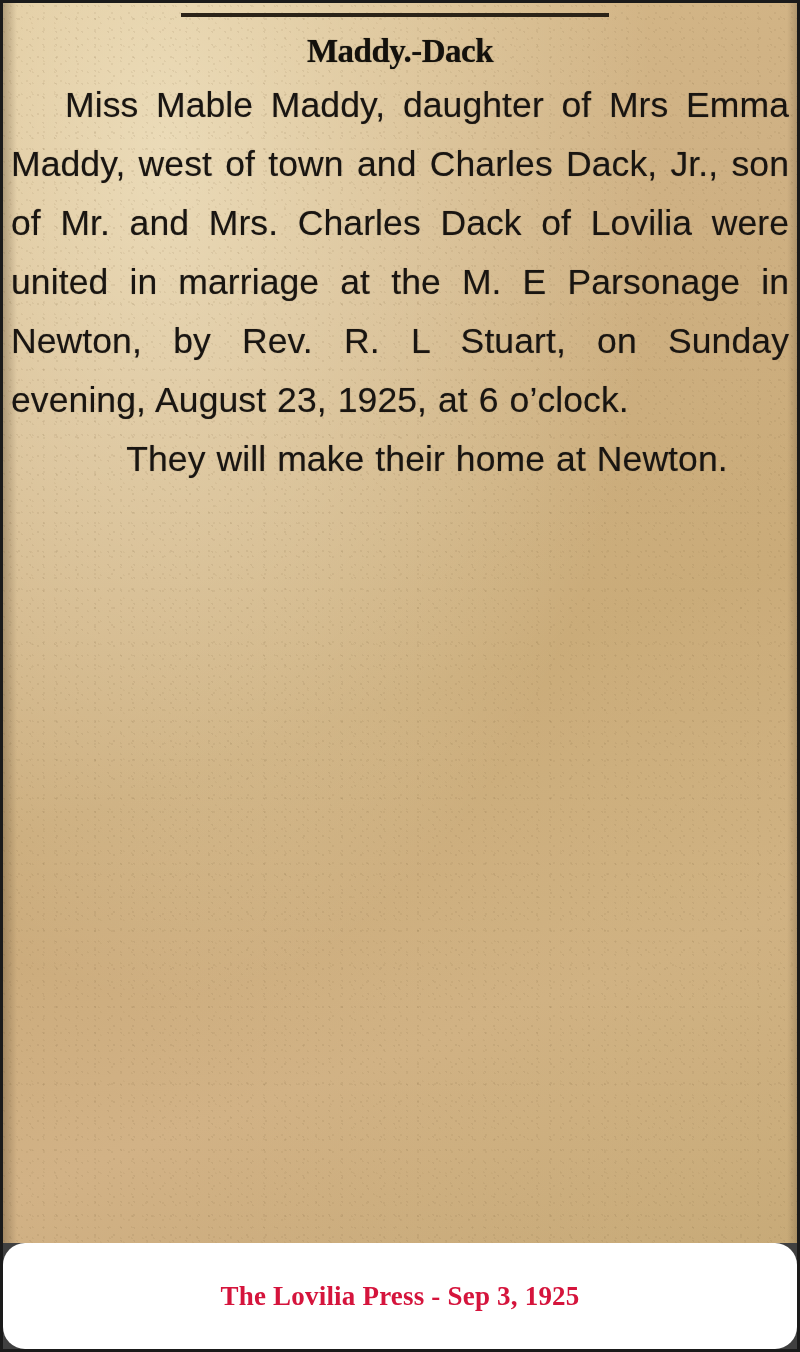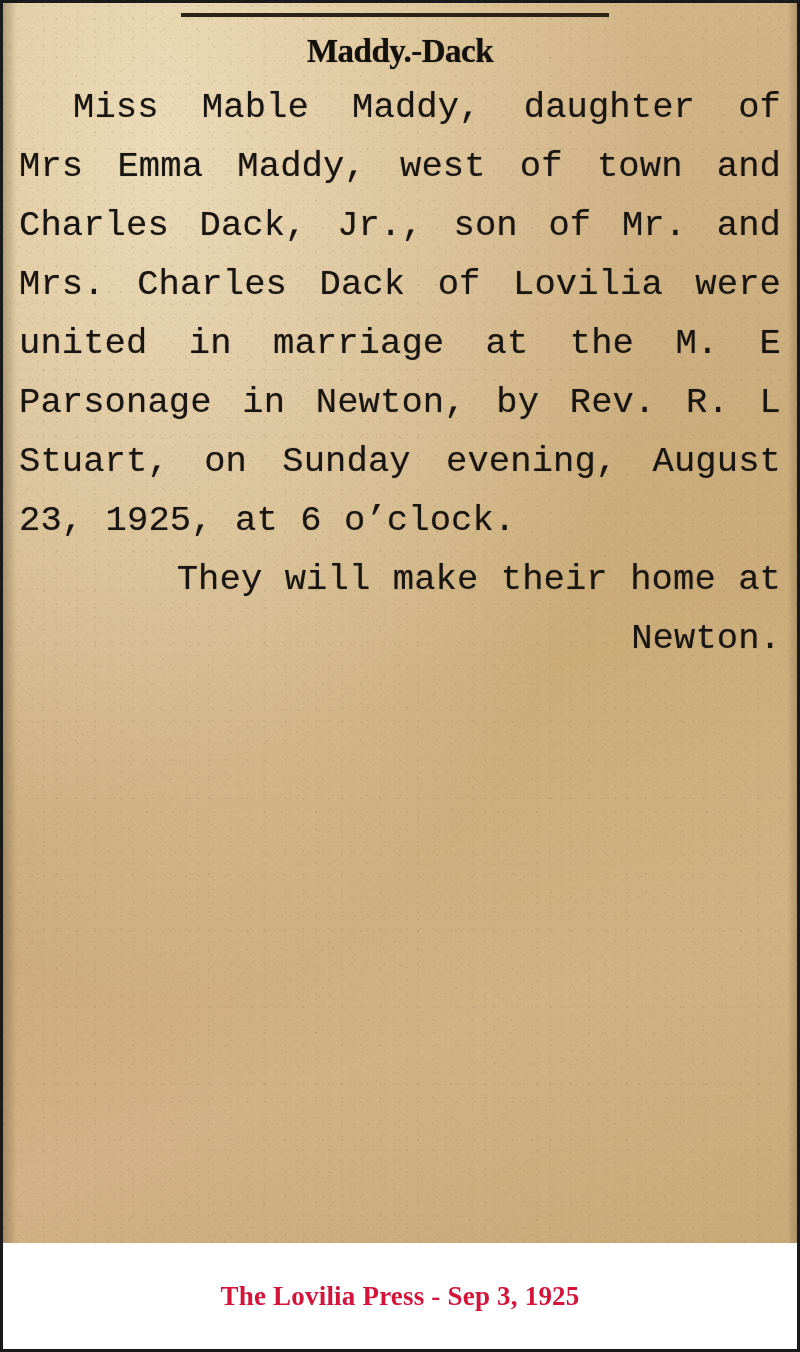--- a/index.html
+++ b/index.html
@@ -81,50 +81,51 @@
     text-align: center;
     font-family: "Liberation Serif", serif;
     font-weight: bold;
     font-size: 33px;
     letter-spacing: -0.5px;
     color: #14110c;
     margin: 0 0 6px 0;
     text-shadow: 0 0 1px rgba(20,17,12,0.7);
   }
   .body-text {
-    font-family: Liberation Mono, monospace;
+    font-family: Liberation Sans, sans-serif;
     font-size: 35.5px;
     line-height: 59px;
     color: #191511;
     text-align: justify;
     text-justify: inter-word;
-    margin: 8px;
+    margin: 0;
     letter-spacing: 0.1px;
     word-spacing: 1px;
     text-shadow: 0 0 1px rgba(25,21,17,0.45);
   }
   .body-text p {
     margin: 0;
   }
   .body-text p.indent {
     text-indent: 54px;
   }
   .body-text p.last-para {
-    text-align: right;
+    text-align: center;
   }
   .caption-bar {
     position: absolute;
     left: 0;
     right: 0;
     bottom: 0;
     height: 106px;
     background: #ffffff;
     display: flex;
     align-items: center;
     justify-content: center;
+    border-radius: 22px;
   }
   .caption {
     font-family: "Liberation Serif", serif;
     font-weight: bold;
     font-size: 27px;
     color: #d5143c;
     letter-spacing: 0.2px;
   }
 </style>
 </head>

